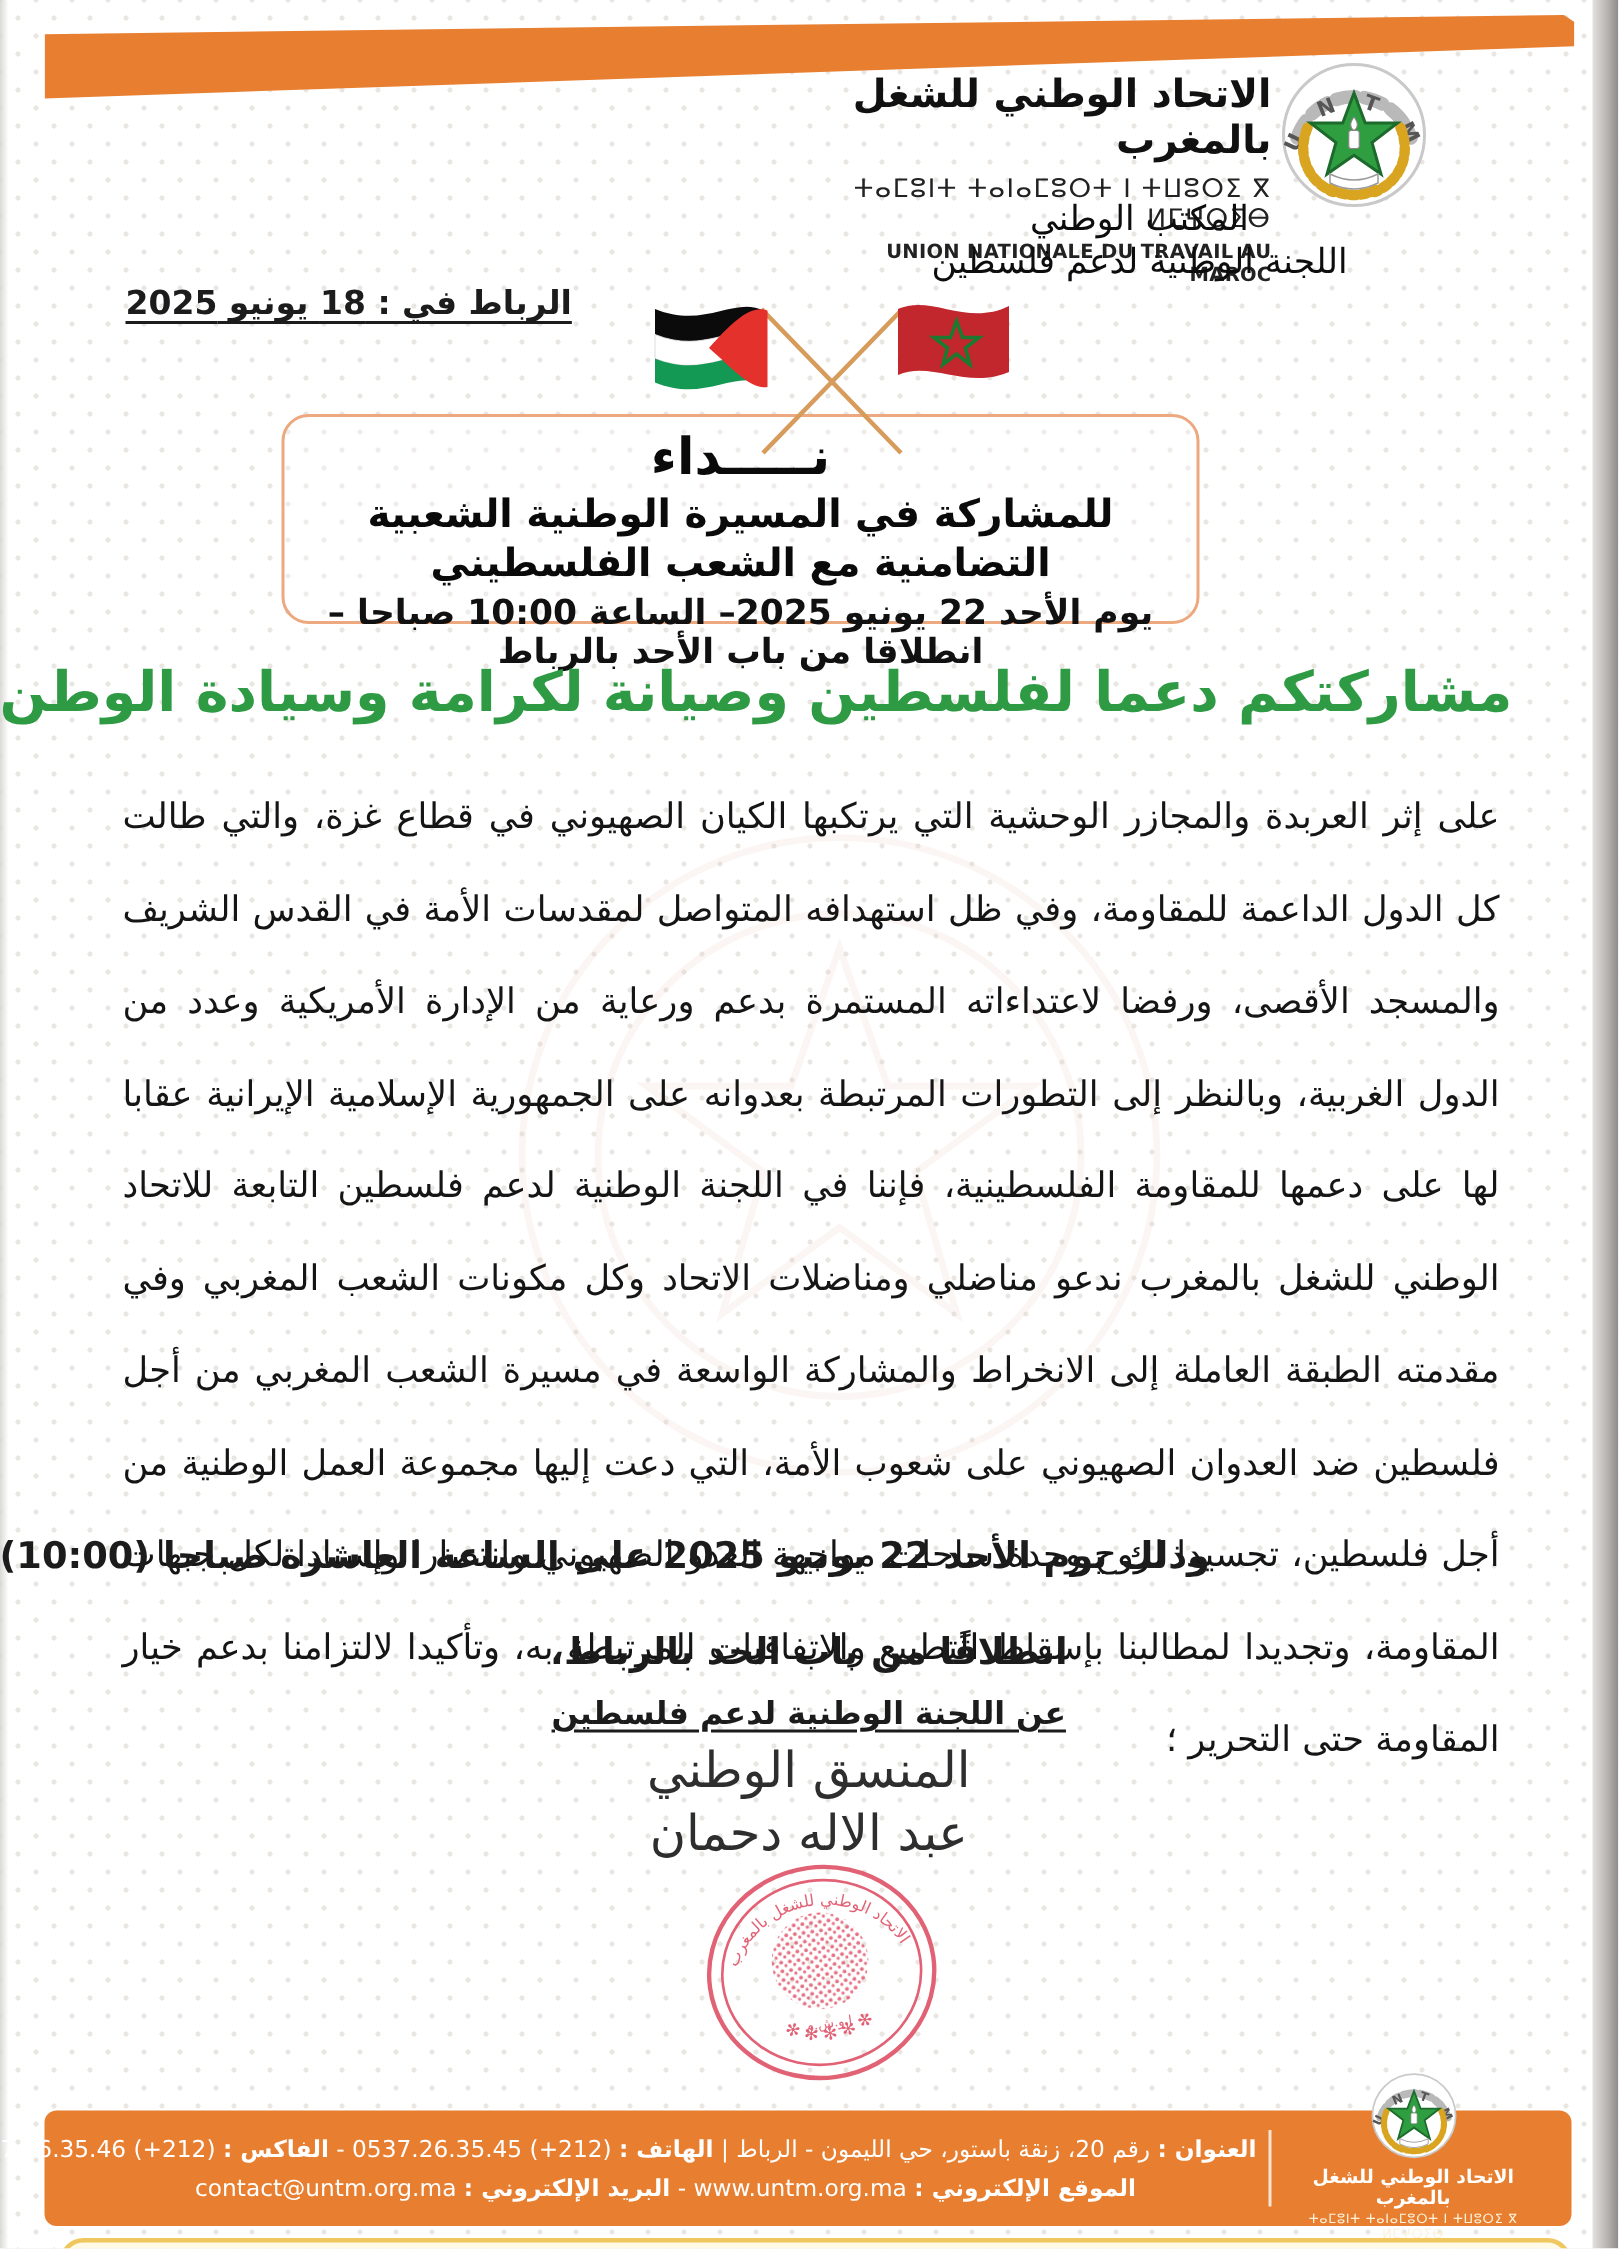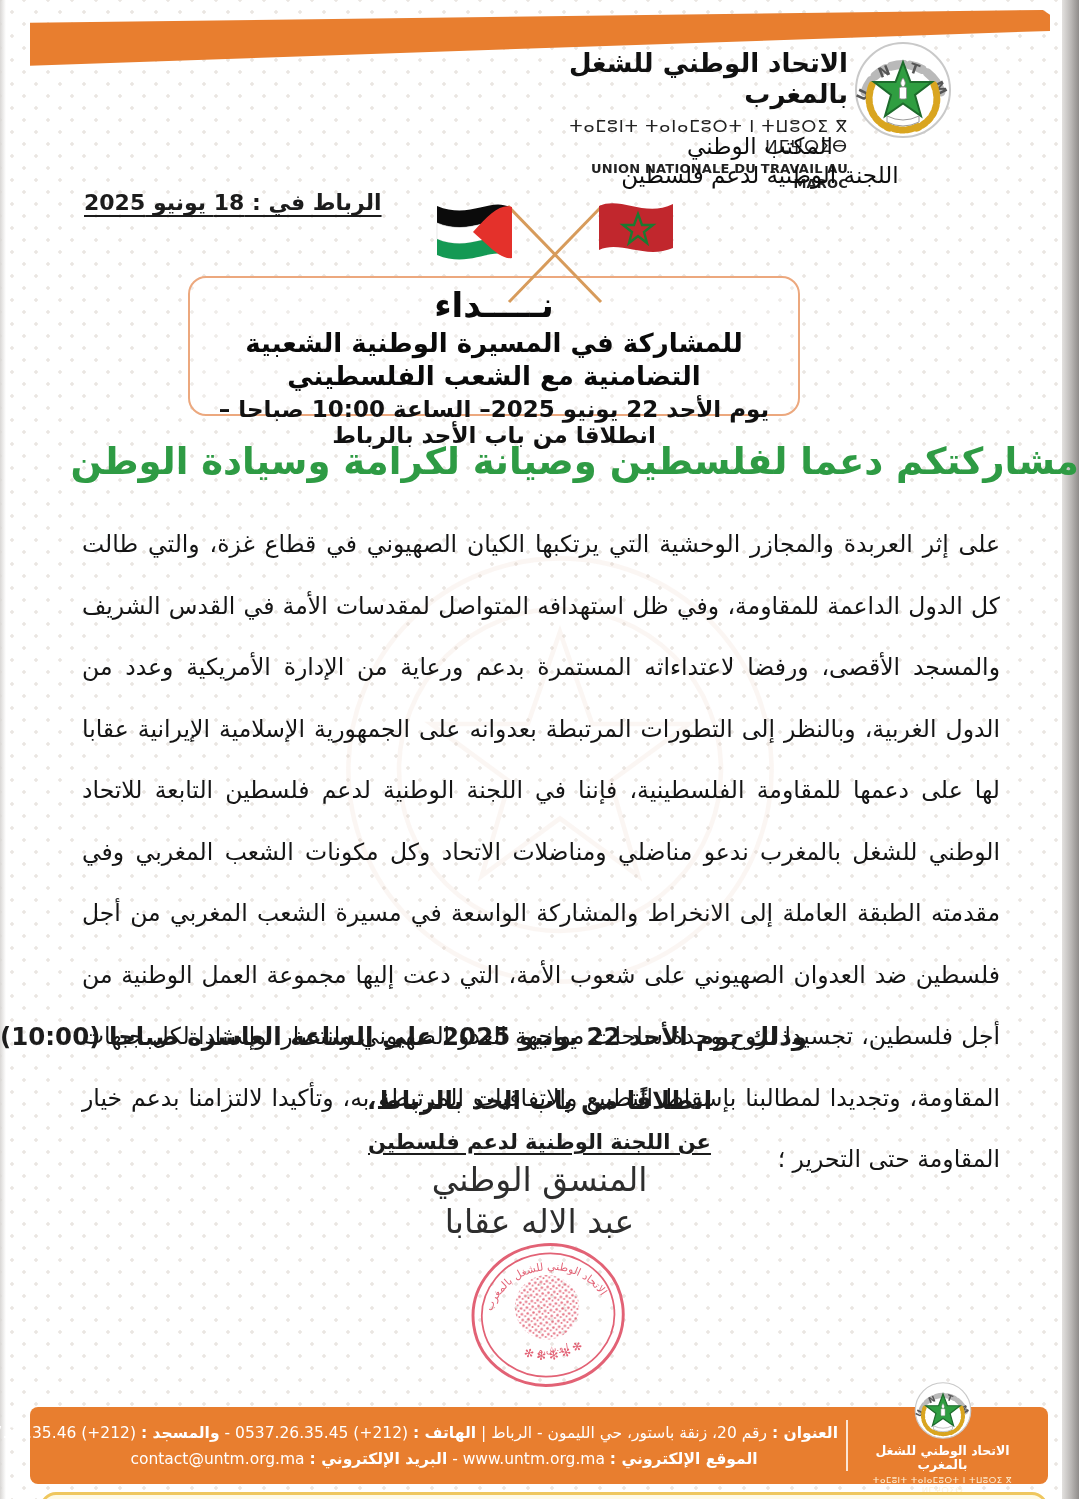--- a/index.html
+++ b/index.html
@@ -34,21 +34,21 @@
   .date-line{left:84px;top:190px;font-size:22px;font-weight:600;text-decoration:underline;text-underline-offset:5px;}
   
   .flags{left:415px;top:194px;width:280px;height:112px;z-index:3;}
   
   .callout{left:188px;top:276px;width:612px;height:140px;border:2px solid #eca87e;border-radius:18px;
     text-align:center;padding-top:8px;background:rgba(255,255,255,.25);}
   .callout-title{font-size:34px;font-weight:bold;color:#0a0a0a;line-height:1.15;}
   .callout-sub{font-size:26px;font-weight:bold;color:#0a0a0a;margin-top:2px;line-height:1.25;}
   .callout-event{font-size:23px;font-weight:600;color:#111;margin-top:4px;}
   
-  .slogan{left:0;top:440px;width:1079px;text-align:right;font-size:37px;font-weight:bold;color:#2e9b44;letter-spacing:-1px;}
+  .slogan{left:0;top:440px;width:1079px;text-align:left;font-size:37px;font-weight:bold;color:#2e9b44;letter-spacing:-1px;}
   
   .body-text{left:82px;top:514px;width:918px;font-size:23.5px;line-height:61.5px;
     text-align:justify;text-align-last:right;direction:rtl;color:#151515;}
   .center-bold-1{left:0;top:1022px;width:1079px;text-align:left;font-size:24.5px;font-weight:bold;}
   .center-bold-2{left:0;top:1086px;width:1079px;text-align:center;font-size:24.5px;font-weight:bold;}
   
   .sig-behalf{left:0;top:1130px;width:1079px;text-align:center;font-size:21px;font-weight:bold;
     text-decoration:underline;text-underline-offset:4px;}
   .sig-role{left:0;top:1160px;width:1079px;text-align:center;font-size:33px;color:#2e2e2e;}
   .sig-name{left:0;top:1202px;width:1079px;text-align:center;font-size:33px;color:#2e2e2e;}
@@ -149,21 +149,21 @@
 
   <div class="abs slogan">مشاركتكم دعما لفلسطين وصيانة لكرامة وسيادة الوطن</div>
 
   <div class="abs body-text">على إثر العربدة والمجازر الوحشية التي يرتكبها الكيان الصهيوني في قطاع غزة، والتي طالت كل الدول الداعمة للمقاومة، وفي ظل استهدافه المتواصل لمقدسات الأمة في القدس الشريف والمسجد الأقصى، ورفضا لاعتداءاته المستمرة بدعم ورعاية من الإدارة الأمريكية وعدد من الدول الغربية، وبالنظر إلى التطورات المرتبطة بعدوانه على الجمهورية الإسلامية الإيرانية عقابا لها على دعمها للمقاومة الفلسطينية، فإننا في اللجنة الوطنية لدعم فلسطين التابعة للاتحاد الوطني للشغل بالمغرب ندعو مناضلي ومناضلات الاتحاد وكل مكونات الشعب المغربي وفي مقدمته الطبقة العاملة إلى الانخراط والمشاركة الواسعة في مسيرة الشعب المغربي من أجل فلسطين ضد العدوان الصهيوني على شعوب الأمة، التي دعت إليها مجموعة العمل الوطنية من أجل فلسطين، تجسيدا لروح وحدة ساحات مواجهة العدو الصهيوني وانتصارا وإسنادا لكل جبهات المقاومة، وتجديدا لمطالبنا بإسقاط التطبيع والاتفاقيات المرتبطة به، وتأكيدا لالتزامنا بدعم خيار المقاومة حتى التحرير ؛</div>
 
   <div class="abs center-bold-1">وذلك يوم الأحد 22 يونيو 2025 على الساعة العاشرة صباحا (10:00)</div>
   <div class="abs center-bold-2">انطلاقًا من باب الحد بالرباط،</div>
 
   <div class="abs sig-behalf">عن اللجنة الوطنية لدعم فلسطين</div>
   <div class="abs sig-role">المنسق الوطني</div>
-  <div class="abs sig-name">عبد الاله عقابا</div>
+  <div class="abs sig-name">عبد الاله دحمان</div>
 
   <svg class="abs stamp" viewBox="0 0 200 166">
     <defs>
       <pattern id="grain" width="6" height="6" patternUnits="userSpaceOnUse">
         <circle cx="1.5" cy="1.5" r="1.3" fill="#e0556a"></circle>
         <circle cx="4.5" cy="4" r="1.1" fill="#e0556a"></circle>
       </pattern>
       <path id="stamp-top" d="M38,96 A62,58 0 0 1 162,96" fill="none"></path>
       <path id="stamp-bottom" d="M45,88 A56,52 0 0 0 155,88" fill="none"></path>
     </defs>
@@ -181,21 +181,21 @@
 
   <div class="abs footer-bar">
     <div class="footer-lines">
       <div class="fline">
         <b>العنوان :</b>
         <span>رقم 20، زنقة باستور، حي الليمون - الرباط</span>
         <span>|</span>
         <b>الهاتف :</b>
         <span class="ltr">0537.26.35.45 (+212)</span>
         <span>-</span>
-        <b>والمسجد :</b>
+        <b>الفاكس :</b>
         <span class="ltr">0537.26.35.46 (+212)</span>
       </div>
       <div class="fline">
         <b>الموقع الإلكتروني :</b>
         <span class="ltr">www.untm.org.ma</span>
         <span>-</span>
         <b>البريد الإلكتروني :</b>
         <span class="ltr">contact@untm.org.ma</span>
       </div>
     </div>

